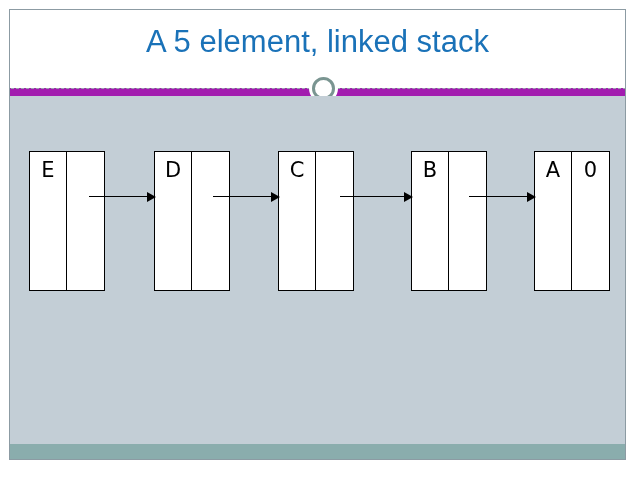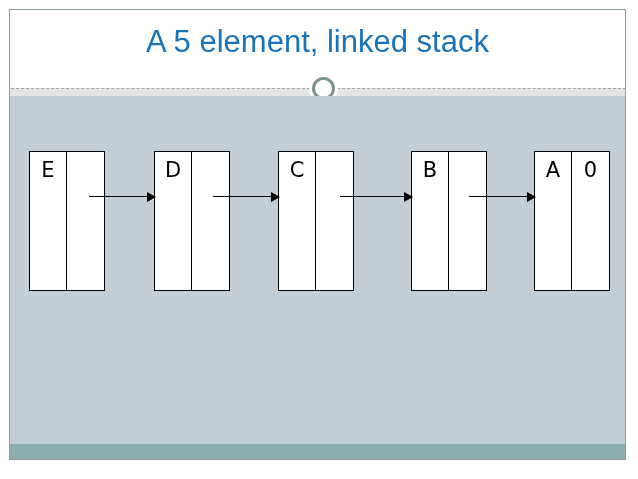--- a/index.html
+++ b/index.html
@@ -15,21 +15,21 @@
   }
 
   #slide {
     position: absolute;
     left: 9px;
     top: 9px;
     width: 617px;
     height: 451px;
     box-sizing: border-box;
     border: 1px solid #8c9ba3;
-    background: #e5e5e5;
+    background: #a21caf;
     overflow: hidden;
   }
 
   
   #header {
     position: absolute;
     left: 0;
     top: 0;
     width: 100%;
     height: 78px;

